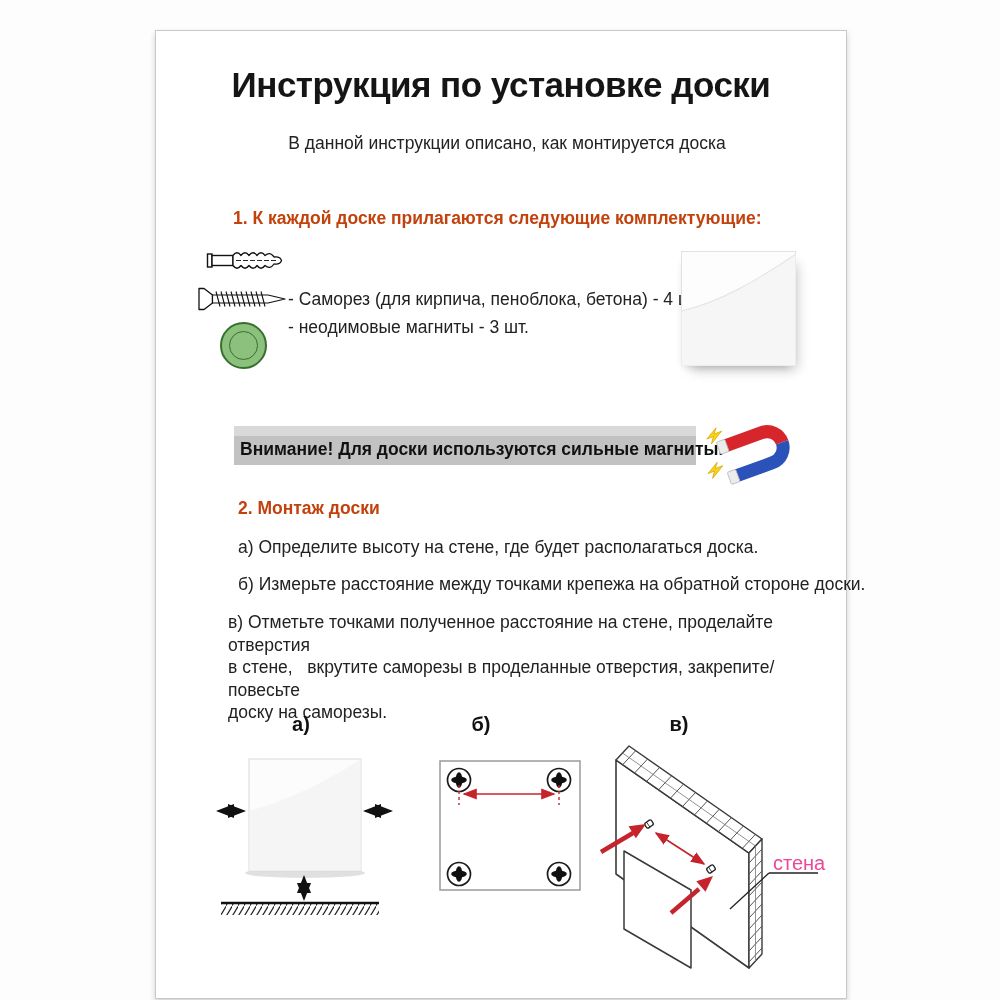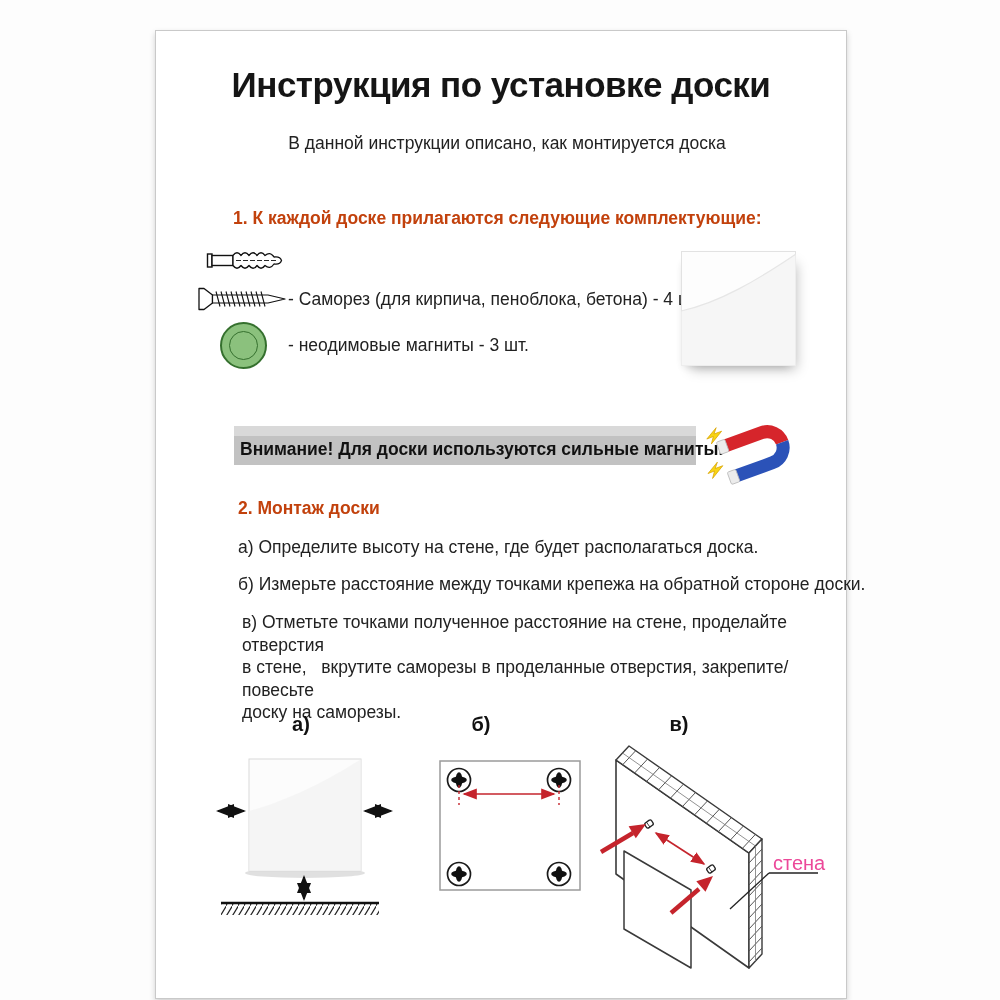--- a/index.html
+++ b/index.html
@@ -84,21 +84,21 @@
           <line x1="59" y1="6.5" x2="63" y2="21.5"></line>
             <line x1="64" y1="6.5" x2="68" y2="21.5"></line>
         </g>
       </svg>
     </div>
     <div class="abs item-label" style="left:132px;top:258px;">- Саморез (для кирпича, пеноблока, бетона) - 4 шт.</div>
 
     <div class="abs magnet-disc">
       <div class="magnet-disc-inner"></div>
     </div>
-    <div class="abs item-label" style="left:132px;top:304px;">- неодимовые магниты - 3 шт.</div>
+    <div class="abs item-label" style="left:132px;top:286px;">- неодимовые магниты - 3 шт.</div>
 
     <div class="abs board-photo">
       <svg width="115" height="115" viewBox="0 0 115 115">
         <rect x="0.5" y="0.5" width="114" height="114" fill="#fdfdfd" stroke="#e2e2e2"></rect>
         <path d="M0,60 C38,52 78,28 115,3 L115,115 L0,115 Z" fill="#f2f2f2" opacity="0.7"></path>
         <path d="M0,60 C38,52 78,28 115,3" fill="none" stroke="#e6e6e6" stroke-width="1.2"></path>
       </svg>
     </div>
 
     <div class="abs warning-band">
@@ -116,21 +116,21 @@
           <path d="M14,0 A16,16 0 0 1 -2,16 L-40,16" fill="none" style="stroke:var(--magnet_blue,#2b52b8)" stroke-width="13"></path>
           <rect x="-48" y="-22.5" width="9" height="13" rx="1.5" fill="#ececec" stroke="#b9b9b9" stroke-width="0.8"></rect>
           <rect x="-48" y="9.5" width="9" height="13" rx="1.5" fill="#ececec" stroke="#b9b9b9" stroke-width="0.8"></rect>
         </g>
       </svg>
     </div>
 
     <div class="abs sec-heading" style="left:82px;top:467px;">2. Монтаж доски</div>
     <div class="abs step" style="left:82px;top:506px;">а) Определите высоту на стене, где будет располагаться доска.</div>
     <div class="abs step" style="left:82px;top:543px;">б) Измерьте расстояние между точками крепежа на обратной стороне доски.</div>
-    <div class="abs" style="left:86px;top:580px;">
+    <div class="abs" style="left:72px;top:580px;">
       <div class="stepv-line">в) Отметьте точками полученное расстояние на стене, проделайте отверстия</div>
       <div class="stepv-line">в стене,   вкрутите саморезы в проделанные отверстия, закрепите/повесьте</div>
       <div class="stepv-line">доску на саморезы.</div>
     </div>
 
     <div class="abs diagram-label" style="left:125px;top:682px;">а)</div>
     <div class="abs diagram-label" style="left:305px;top:682px;">б)</div>
     <div class="abs diagram-label" style="left:503px;top:682px;">в)</div>
 
     <div class="abs" style="left:40px;top:677px;">

